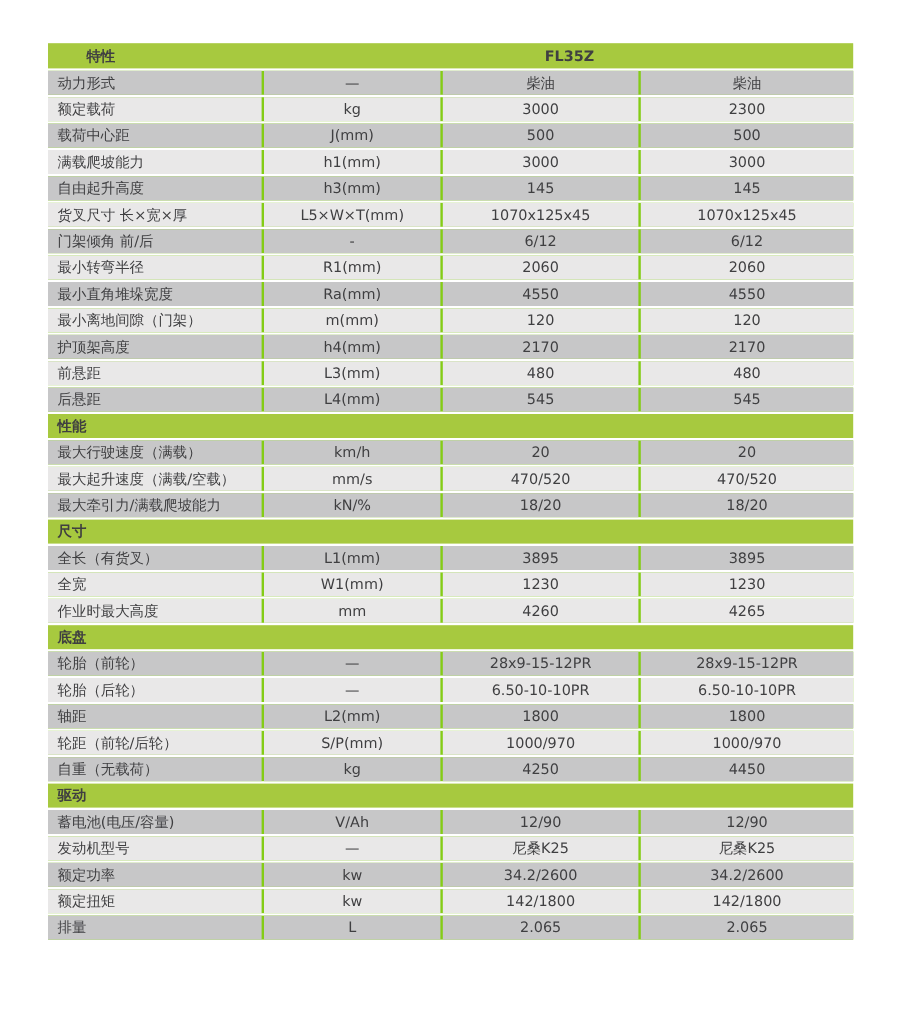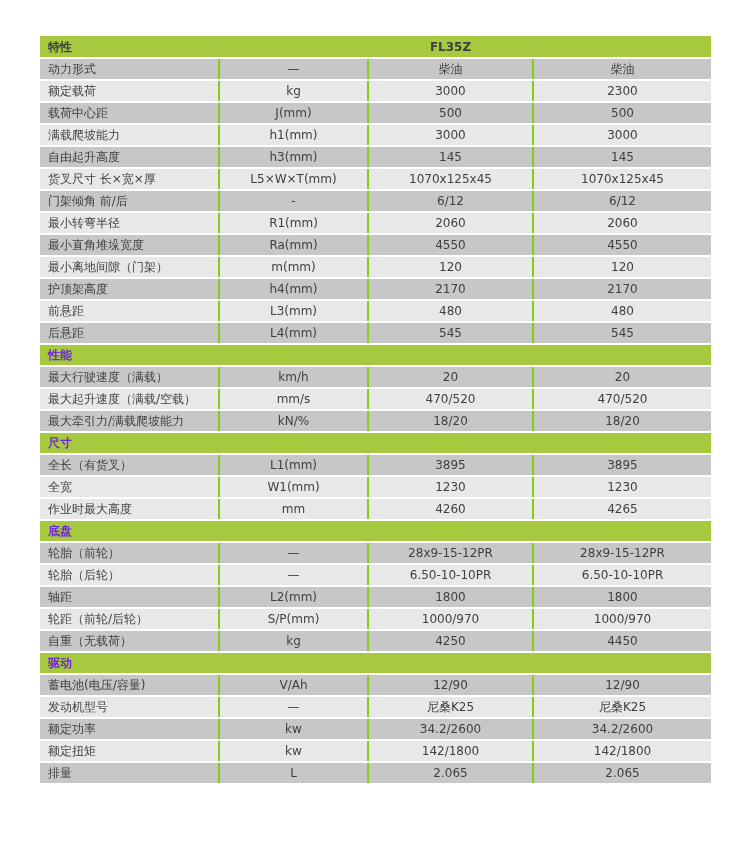--- a/index.html
+++ b/index.html
@@ -21,20 +21,21 @@
     grid-template-columns:178px 147px 163px 1fr;
     column-gap:2px;
     height:20px;
     margin-bottom:2px;
     background:#84cc16;
   }
   .header-row {
     background:#a7c93f;
     height:21px;
     font-weight:bold;
+    padding-left:24px;
   }
   .header-row .cell { background:transparent; }
   .cell {
     display:flex;
     align-items:center;
     font-size:12px;
     color:#3f3f41;
     line-height:1;
     white-space:nowrap;
     overflow:hidden;
@@ -45,21 +46,21 @@
   .row-light .cell { background:#e9e8e8; }
   .section-bar {
     height:20px;
     margin-bottom:2px;
     background:#a7c93f;
     display:flex;
     align-items:center;
     padding-left:8px;
     font-size:12px;
     font-weight:bold;
-    color:#6d28d9;
+    color:#404040;
   }
 </style>
 </head>
 <body>
 
 <div class="page">
   <div class="spec-table">
     <div class="grid-row header-row">
       <div class="cell label-cell">特性</div>
       <div class="cell unit-cell"></div>

